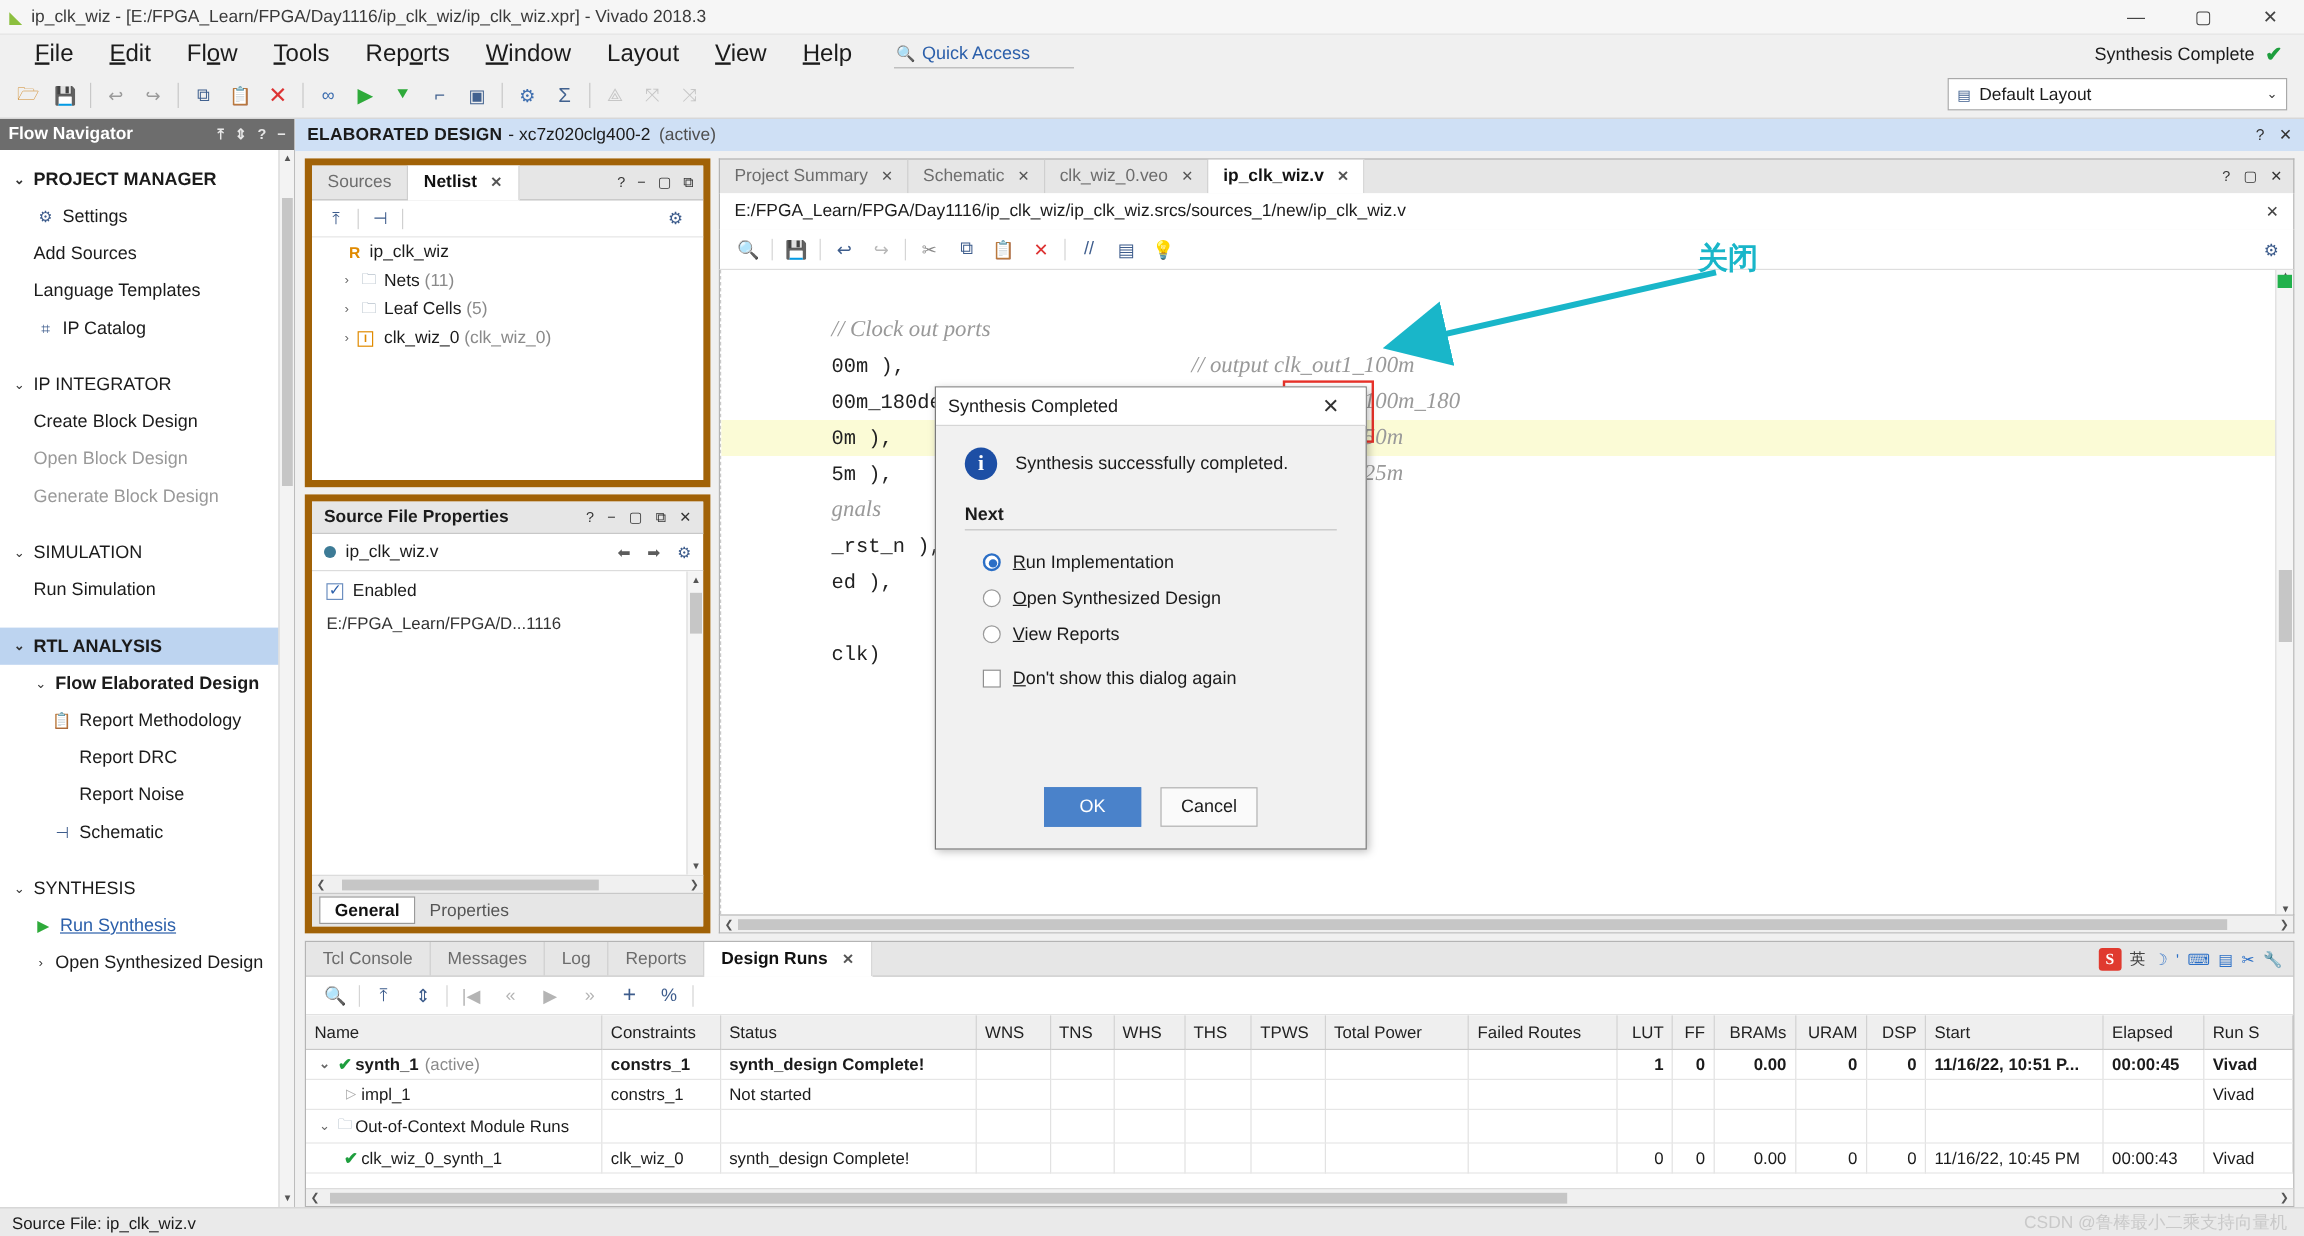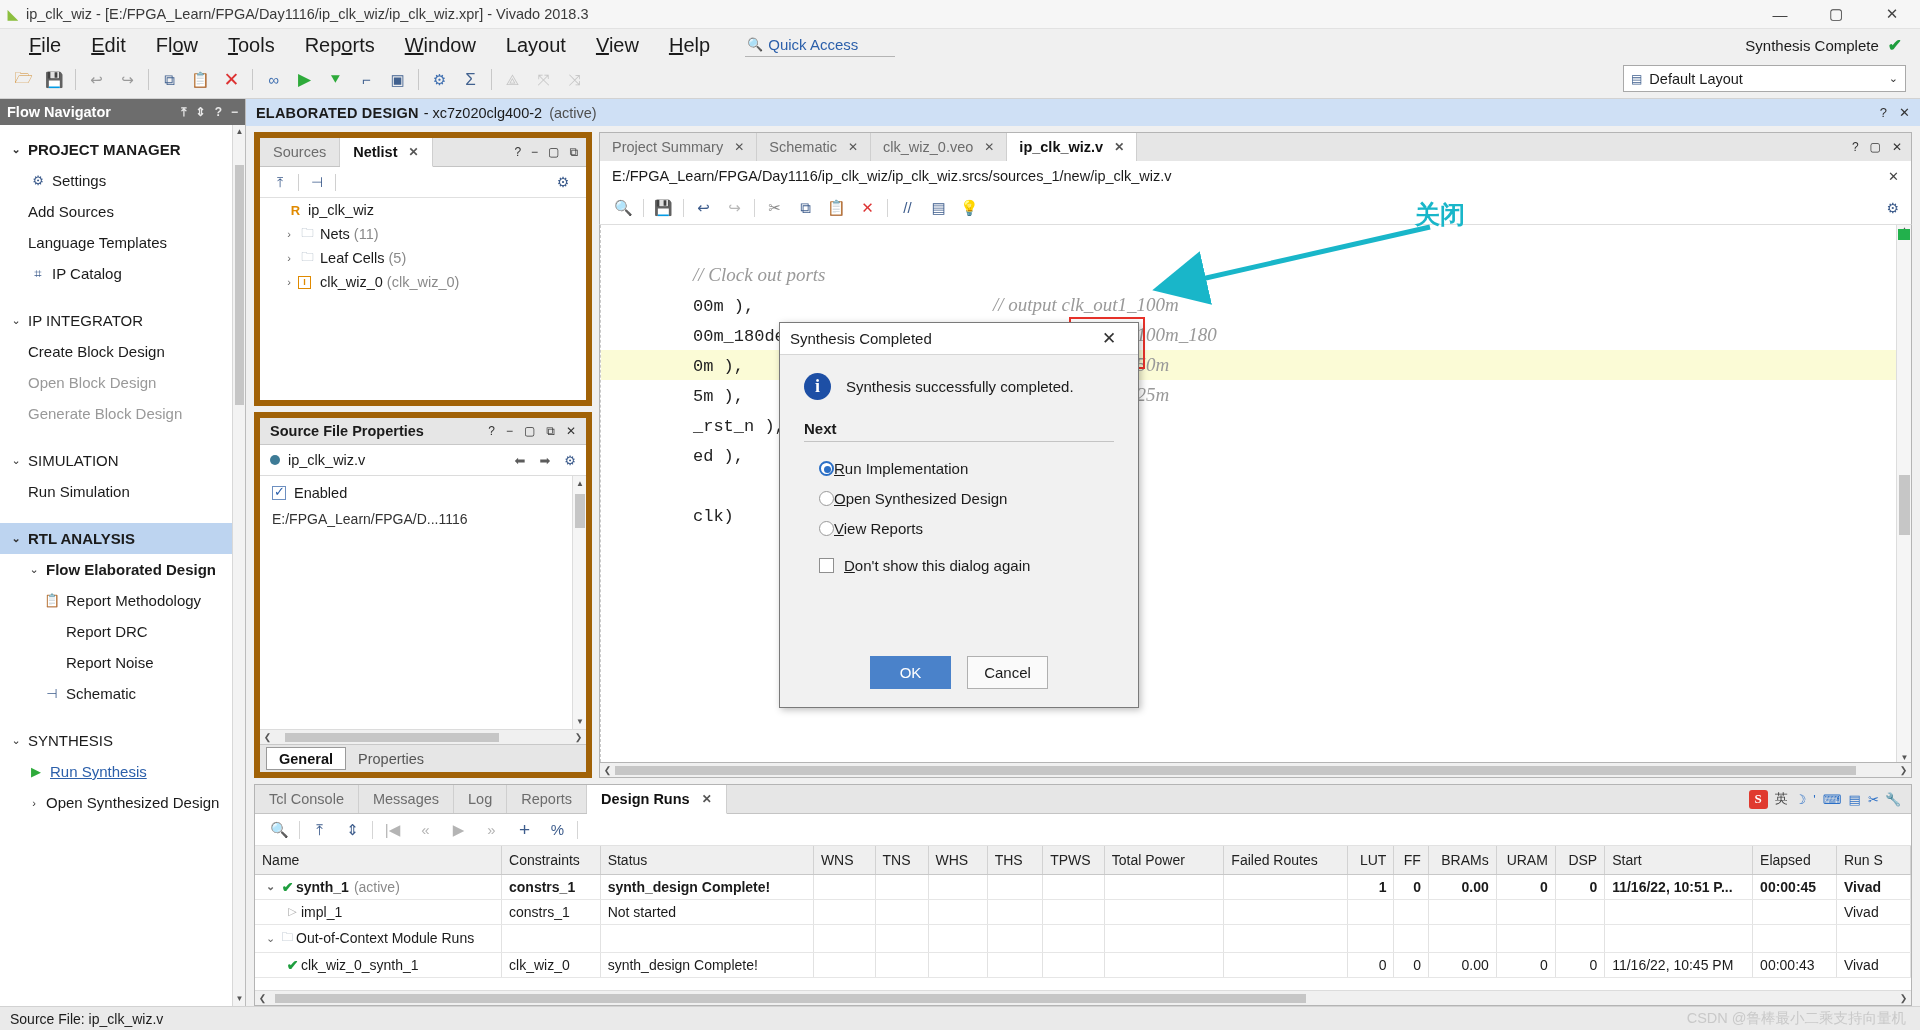--- a/index.html
+++ b/index.html
@@ -197,21 +197,21 @@
   .dlg-x { margin-left: auto; width: 38px; height: 30px; display: flex; align-items: center;
            justify-content: center; font-size: 17px; color: #333; }
   .dlg-body { flex: 1; padding: 18px 24px 0 24px; }
   .dlg-msg { display: flex; align-items: center; gap: 15px; margin-bottom: 20px; }
   .info-ico { width: 27px; height: 27px; border-radius: 50%; background: #1d4fa5; color: #fff;
               font-weight: bold; font-size: 18px; display: flex; align-items: center;
               justify-content: center; flex: none; font-family: "Liberation Serif", serif; }
   .dlg-msg .mtxt { font-size: 15px; }
   .dlg-next { font-size: 15px; font-weight: bold; margin-bottom: 2px; }
   .dlg-hr { height: 1px; background: #c4c4c4; margin: 4px 0 11px 0; }
-  .radio-row { display: flex; align-items: center; gap: 0; height: 30px; padding-left: 15px; }
+  .radio-row { display: flex; align-items: center; gap: 10px; height: 30px; padding-left: 15px; }
   .rd { width: 15px; height: 15px; border-radius: 50%; border: 1.5px solid #9a9a9a; background: #fff;
         position: relative; flex: none; }
   .rd.on { border: 2px solid #2b6fc6; }
   .rd.on::after { content: ""; position: absolute; left: 3px; top: 3px; width: 7px; height: 7px;
                   border-radius: 50%; background: #2b6fc6; }
   .radio-row .rlbl { font-size: 15px; }
   .radio-row .rlbl u { text-decoration: underline; }
   .dlg-chk { display: flex; align-items: center; gap: 10px; margin: 14px 0 0 15px; }
   .dlg-chk .cb2 { width: 15px; height: 15px; border: 1px solid #8f8f8f; background: #fff; flex: none; }
   .dlg-chk .clbl { font-size: 15px; }
@@ -614,20 +614,23 @@
                 <span class="ccode" style="display:inline-block;width:300px">00m ),</span><span class="ccom">// output clk_out1_100m</span>
               </div>
               <div class="cline">
                 <span class="ccode" style="display:inline-block;width:300px">00m_180deg ),</span><span class="ccom">// output clk_out2_100m_180</span>
               </div>
               <div class="cline">
                 <span class="ccode" style="display:inline-block;width:300px">0m ),</span><span class="ccom">// output clk_out3_50m</span>
               </div>
               <div class="cline hl">
                 <span class="ccode" style="display:inline-block;width:300px">5m ),</span><span class="ccom">// output clk_out4_25m</span>
+              </div>
+              <div class="cline">
+                <span class="ccom">gnals</span>
               </div>
               <div class="cline">
                 <span class="ccode" style="display:inline-block;width:300px">_rst_n ),</span><span class="ccom">// input reset</span>
               </div>
               <div class="cline">
                 <span class="ccode" style="display:inline-block;width:300px">ed ),</span><span class="ccom">// output locked</span>
               </div>
               <div class="cline">
                 <span class="ccode"></span>
               </div>

